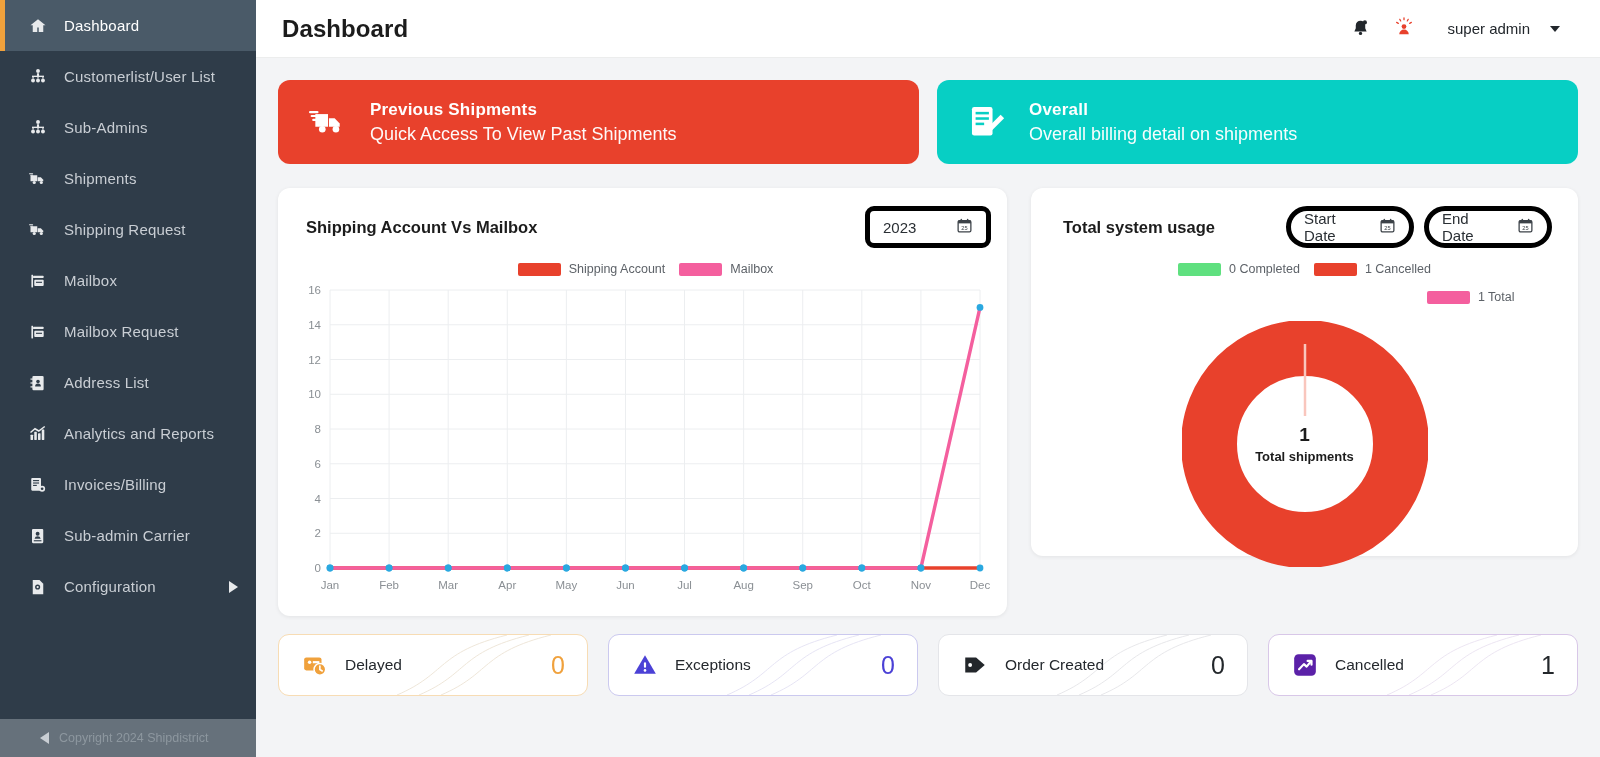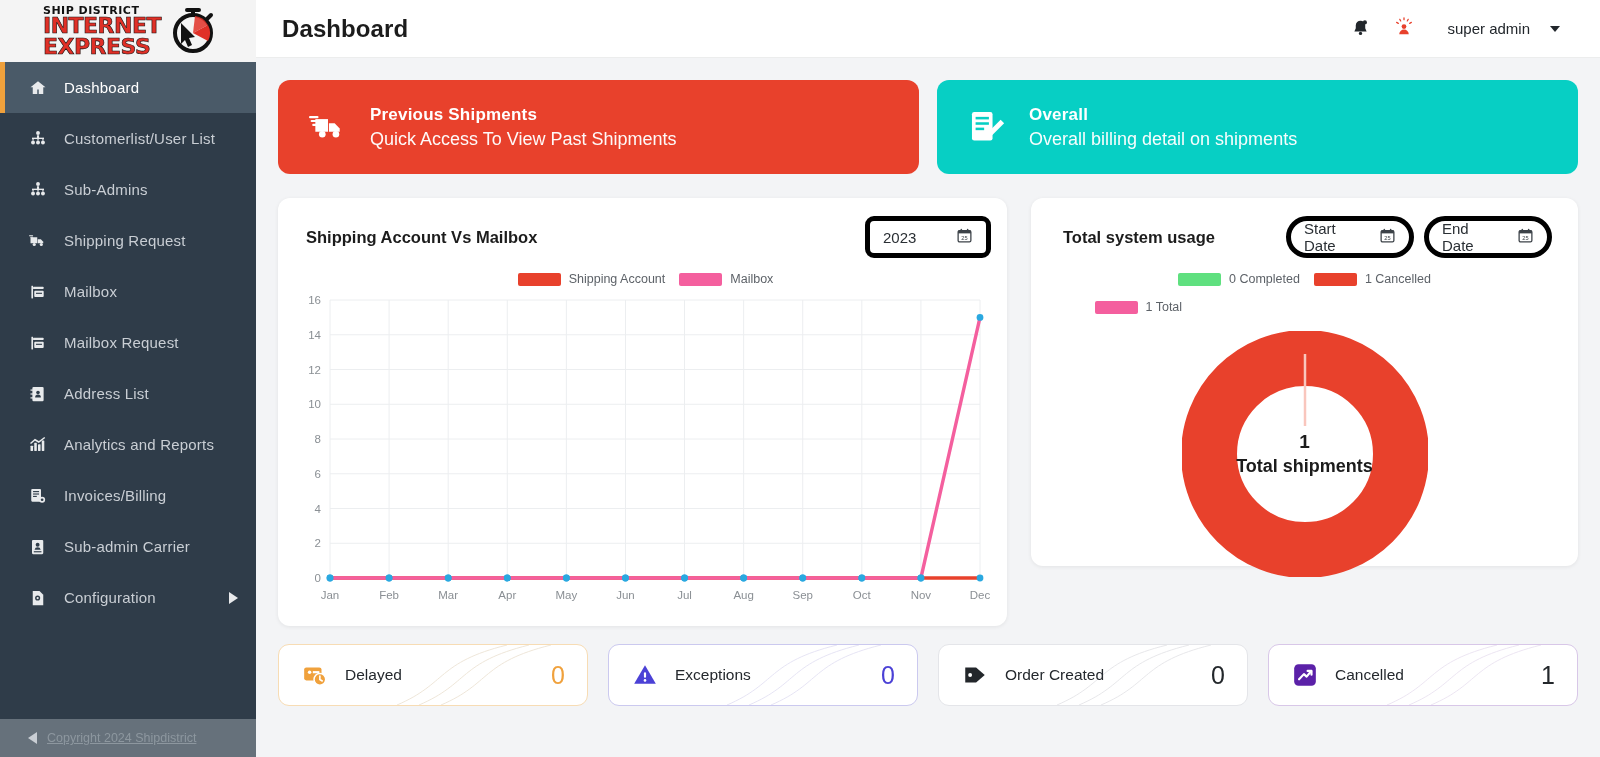--- a/index.html
+++ b/index.html
@@ -68,22 +68,22 @@
     transform: translateY(-50%);
     width: 0; height: 0;
     border-left: 9px solid #e8eaec;
     border-top: 6px solid transparent;
     border-bottom: 6px solid transparent;
   }
   .sidebar-footer {
     height: 38px; flex: 0 0 38px;
     background: #66717b;
     display: flex; align-items: center; gap: 10px;
-    padding-left: 28px;
-    color: #8d979f; font-size: 12.5px; text-decoration: underline;
+    padding-left: 40px;
+    color: #8d979f; font-size: 12.5px;
   }
   .footer-arrow {
     width: 0; height: 0;
     border-right: 9px solid #c9ced4;
     border-top: 6px solid transparent;
     border-bottom: 6px solid transparent;
   }
 
   
   .main { flex: 1 1 auto; height: 757px; display: flex; flex-direction: column; background:#f3f4f6; }
@@ -106,21 +106,21 @@
     border-right: 5px solid transparent;
     margin-left: -12px;
   }
   .user-chip { display:flex; align-items:center; gap: 32px; }
 
   .content { flex: 1 1 auto; padding: 22px 22px 0 22px; overflow: hidden; }
 
   
   .banners { display: flex; gap: 18px; margin-bottom: 24px; }
   .banner {
-    flex: 1 1 0; height: 94px; border-radius: 12px;
+    flex: 1 1 0; height: 84px; border-radius: 12px;
     display: flex; align-items: center; gap: 22px;
     padding: 0 30px; color: #fff; cursor: pointer;
   }
   .banner-icon { width: 40px; height: 40px; flex:0 0 40px; display:flex; align-items:center; justify-content:center;}
   .banner-icon svg { width: 38px; height: 38px; fill: #fff; }
   .banner-title { font-size: 17px; font-weight: 700; margin-bottom: 4px; letter-spacing:.2px;}
   .banner-sub { font-size: 18px; opacity: .97; }
 
   
   .panels { display: flex; gap: 24px; }
@@ -158,21 +158,21 @@
   .chart-area { position: relative; margin-top: 4px; height: 318px; }
   .chart-svg { display: block; }
 
   
   .donut-wrap { position: relative; display:flex; align-items:center; justify-content:center; margin-top: 6px; height: 268px;}
   .donut-center {
     position: absolute; top: 50%; left: 50%;
     transform: translate(-50%,-50%); text-align: center;
   }
   .donut-num { font-size: 19px; font-weight: 700; color: #1c1c1c; }
-  .donut-lbl { font-size: 18px; font-weight: 700; color: #1c1c1c; margin-top: 3px;}
+  .donut-lbl { font-size: 13px; font-weight: 700; color: #1c1c1c; margin-top: 3px;}
 
   
   .stats { display: flex; gap: 20px; margin-top: 18px; }
   .stat {
     flex: 1 1 0; height: 62px; background: #fff;
     border-radius: 11px; border: 1px solid #e4e5e9;
     display: flex; align-items: center;
     padding: 0 22px; gap: 16px; cursor: pointer;
     position: relative; overflow: hidden;
   }
@@ -182,39 +182,20 @@
   .stat-label { font-size: 15.5px; color: #25292e; flex: 1 1 auto; z-index:1;}
   .stat-value { font-size: 25px; z-index:1; }
 </style>
 </head>
 <body>
 
 <div class="app">
 
   <aside class="sidebar">
 
-    <div class="logo-box">
-      <div class="logo-wrap">
-        <div class="logo-text">
-          <div class="logo-l1">SHIP DISTRICT</div>
-          <div class="logo-l2">INTERNET</div>
-          <div class="logo-l3">EXPRESS</div>
-        </div>
-        <span>
-          <svg width="54" height="52" viewBox="0 0 54 52">
-            <circle cx="28" cy="30" r="18" fill="none" stroke="#111" stroke-width="4"></circle>
-            <path d="M28 12v-5M22 7h12" stroke="#111" stroke-width="4" stroke-linecap="round"></path>
-            <path d="M42 16l4-4" stroke="#111" stroke-width="4" stroke-linecap="round"></path>
-            <path d="M28 30 L43 22 A17 17 0 0 1 43 38 Z" fill="#e03027"></path>
-            <path d="M28 30 L43 22 A17 17 0 0 0 30 13 Z" fill="#e03027" opacity=".85"></path>
-            <path d="M16 20 L30 34 L24 35 L27 42 L23 44 L20 37 L16 41 Z" fill="#111"></path>
-          </svg>
-        </span>
-      </div>
-    </div>
 
     <nav class="nav">
 
       <div class="nav-item active">
         <span class="nav-icon">
           <svg viewBox="0 0 24 24">
               <path d="M12 3 2 11h3v9h6v-6h2v6h6v-9h3z"></path>
             </svg>
         </span>
         <span>Dashboard</span>
@@ -247,20 +228,33 @@
               <rect x="11.2" y="11" width="1.6" height="3"></rect>
               <rect x="17.8" y="11" width="1.6" height="3"></rect>
               <circle cx="5.4" cy="16.6" r="2.6"></circle>
               <circle cx="12" cy="16.6" r="2.6"></circle>
               <circle cx="18.6" cy="16.6" r="2.6"></circle>
             </svg>
         </span>
         <span>Sub-Admins</span>
       </div>
 
+      <div class="nav-item">
+        <span class="nav-icon">
+          <svg viewBox="0 0 24 24">
+              <path d="M2 7h9v8H2z"></path>
+              <path d="M11.6 9.6h4.2l3.2 3.3V15h-7.4z"></path>
+              <circle cx="7" cy="16.6" r="2.1"></circle>
+              <circle cx="16.4" cy="16.6" r="2.1"></circle>
+              <rect x="0" y="4.2" width="5.5" height="1.5" rx=".7"></rect>
+              <rect x="1.6" y="6.3" width="4" height="1.3" rx=".6" opacity=".8"></rect>
+            </svg>
+        </span>
+        <span>Shipments</span>
+      </div>
 
       <div class="nav-item">
         <span class="nav-icon">
           <svg viewBox="0 0 24 24">
               <path d="M2 7h9v8H2z"></path>
               <path d="M11.6 9.6h4.2l3.2 3.3V15h-7.4z"></path>
               <circle cx="7" cy="16.6" r="2.1"></circle>
               <circle cx="16.4" cy="16.6" r="2.1"></circle>
               <rect x="0" y="4.2" width="5.5" height="1.5" rx=".7"></rect>
               <rect x="1.6" y="6.3" width="4" height="1.3" rx=".6" opacity=".8"></rect>
@@ -568,21 +562,21 @@
 
           <div class="legend" style="max-width:420px;margin-left:auto;margin-right:auto">
             <div class="legend-item">
               <span class="legend-swatch" style="background:#5fe07f"></span>
               <span>0 Completed</span>
             </div>
             <div class="legend-item">
               <span class="legend-swatch" style="background:#e8412c"></span>
               <span>1 Cancelled</span>
             </div>
-            <div class="legend-item" style="flex-basis:100%;justify-content:flex-start">
+            <div class="legend-item" style="flex-basis:100%;justify-content:flex-end">
               <span class="legend-swatch" style="background:#f45f9e"></span>
               <span>1 Total</span>
             </div>
           </div>
 
           <div class="donut-wrap">
             <svg width="246" height="246" viewBox="0 0 246 246">
               <circle cx="123" cy="123" r="96" fill="none" stroke="#e8412c" stroke-width="56"></circle>
               <line x1="123" y1="23" x2="123" y2="95" stroke="#f9c6bd" stroke-width="2.5"></line>
             </svg>

